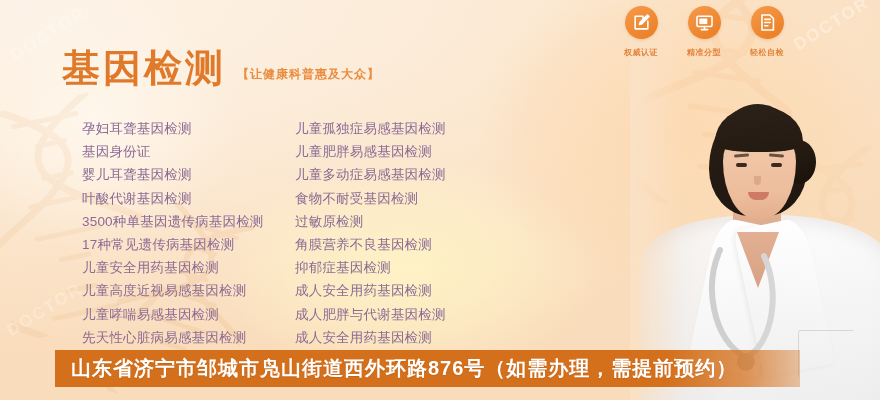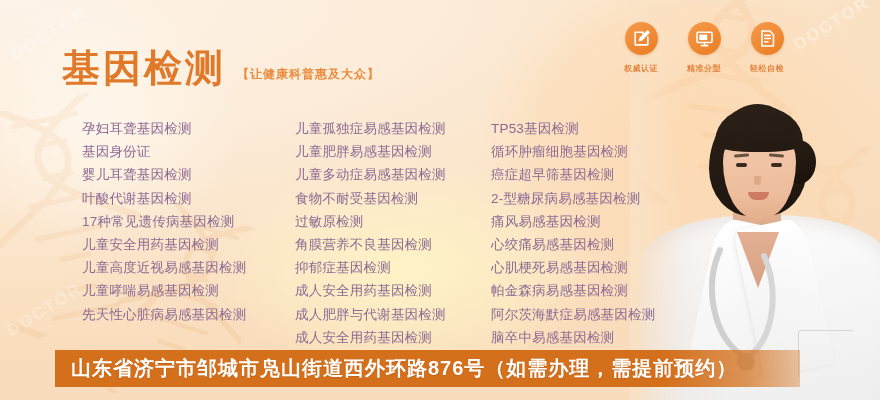--- a/index.html
+++ b/index.html
@@ -52,21 +52,21 @@
   .title-main{
     font-size:38px;font-weight:700;color:#e07a2a;letter-spacing:3px;line-height:1;
     font-family:"DejaVu Sans","Liberation Sans",sans-serif;
   }
   .title-sub{
     font-size:12px;font-weight:700;color:#e98c3f;letter-spacing:1px;
     margin-left:11px;margin-bottom:4px;white-space:nowrap;
   }
 
   
-  .badges{position:absolute;left:621px;top:22px;display:flex;gap:23px;}
+  .badges{position:absolute;left:621px;top:6px;display:flex;gap:23px;}
   .badge{width:40px;display:flex;flex-direction:column;align-items:center;}
   .badge-circle{
     width:33px;height:33px;border-radius:50%;
     background:linear-gradient(150deg,#f59a4a 0%,#ea7d23 100%);
     display:flex;align-items:center;justify-content:center;
     box-shadow:0 1px 3px rgba(200,110,40,.25);
   }
   .badge-circle svg{display:block;}
   .badge-label{
     margin-top:8px;font-size:8px;color:#e2823a;white-space:nowrap;letter-spacing:.5px;
@@ -333,52 +333,41 @@
 
   </div>
 
   <div class="lists">
 
     <div class="col col-1">
       <div class="item">孕妇耳聋基因检测</div>
       <div class="item">基因身份证</div>
       <div class="item">婴儿耳聋基因检测</div>
       <div class="item">叶酸代谢基因检测</div>
+      <div class="item">3500种单基因遗传病基因检测</div>
       <div class="item">17种常见遗传病基因检测</div>
       <div class="item">儿童安全用药基因检测</div>
       <div class="item">儿童高度近视易感基因检测</div>
       <div class="item">儿童哮喘易感基因检测</div>
       <div class="item">先天性心脏病易感基因检测</div>
     </div>
 
     <div class="col col-2">
       <div class="item">儿童孤独症易感基因检测</div>
       <div class="item">儿童肥胖易感基因检测</div>
       <div class="item">儿童多动症易感基因检测</div>
       <div class="item">食物不耐受基因检测</div>
       <div class="item">过敏原检测</div>
       <div class="item">角膜营养不良基因检测</div>
       <div class="item">抑郁症基因检测</div>
       <div class="item">成人安全用药基因检测</div>
       <div class="item">成人肥胖与代谢基因检测</div>
       <div class="item">成人安全用药基因检测</div>
     </div>
 
-    <div class="col col-3">
-      <div class="item">TP53基因检测</div>
-      <div class="item">循环肿瘤细胞基因检测</div>
-      <div class="item">癌症超早筛基因检测</div>
-      <div class="item">2-型糖尿病易感基因检测</div>
-      <div class="item">痛风易感基因检测</div>
-      <div class="item">心绞痛易感基因检测</div>
-      <div class="item">心肌梗死易感基因检测</div>
-      <div class="item">帕金森病易感基因检测</div>
-      <div class="item">阿尔茨海默症易感基因检测</div>
-      <div class="item">脑卒中易感基因检测</div>
-    </div>
 
   </div>
 
   <div class="addr">
     <div class="addr-text">山东省济宁市邹城市凫山街道西外环路876号（如需办理，需提前预约）</div>
   </div>
 
 </div>
 
 </body></html>

